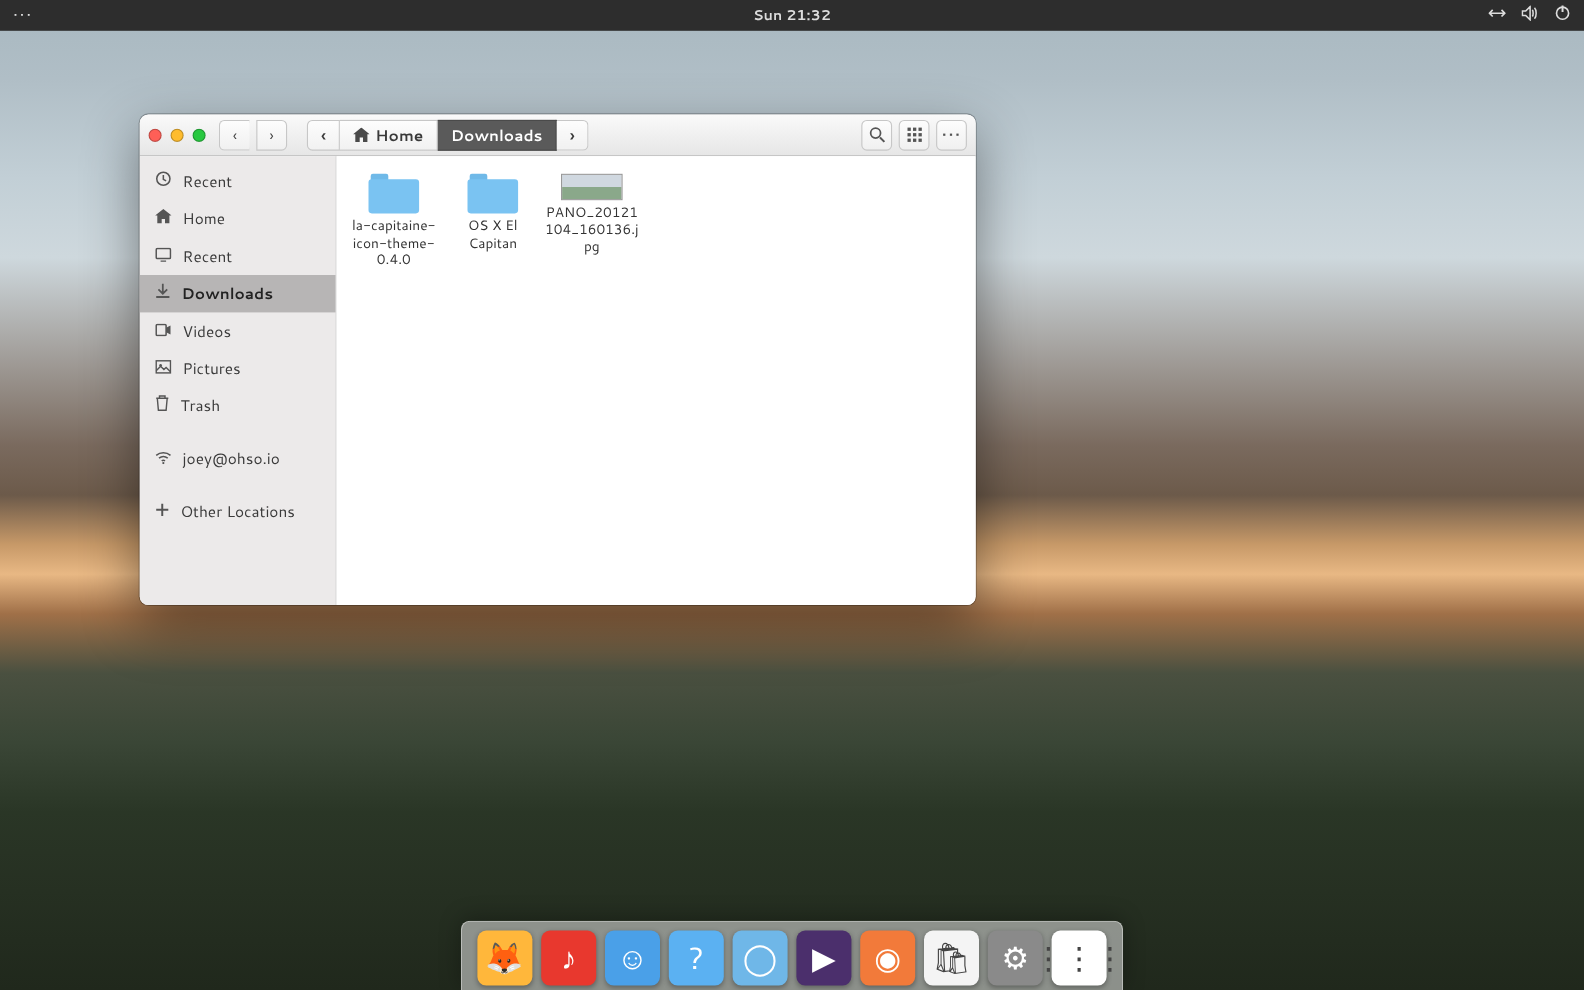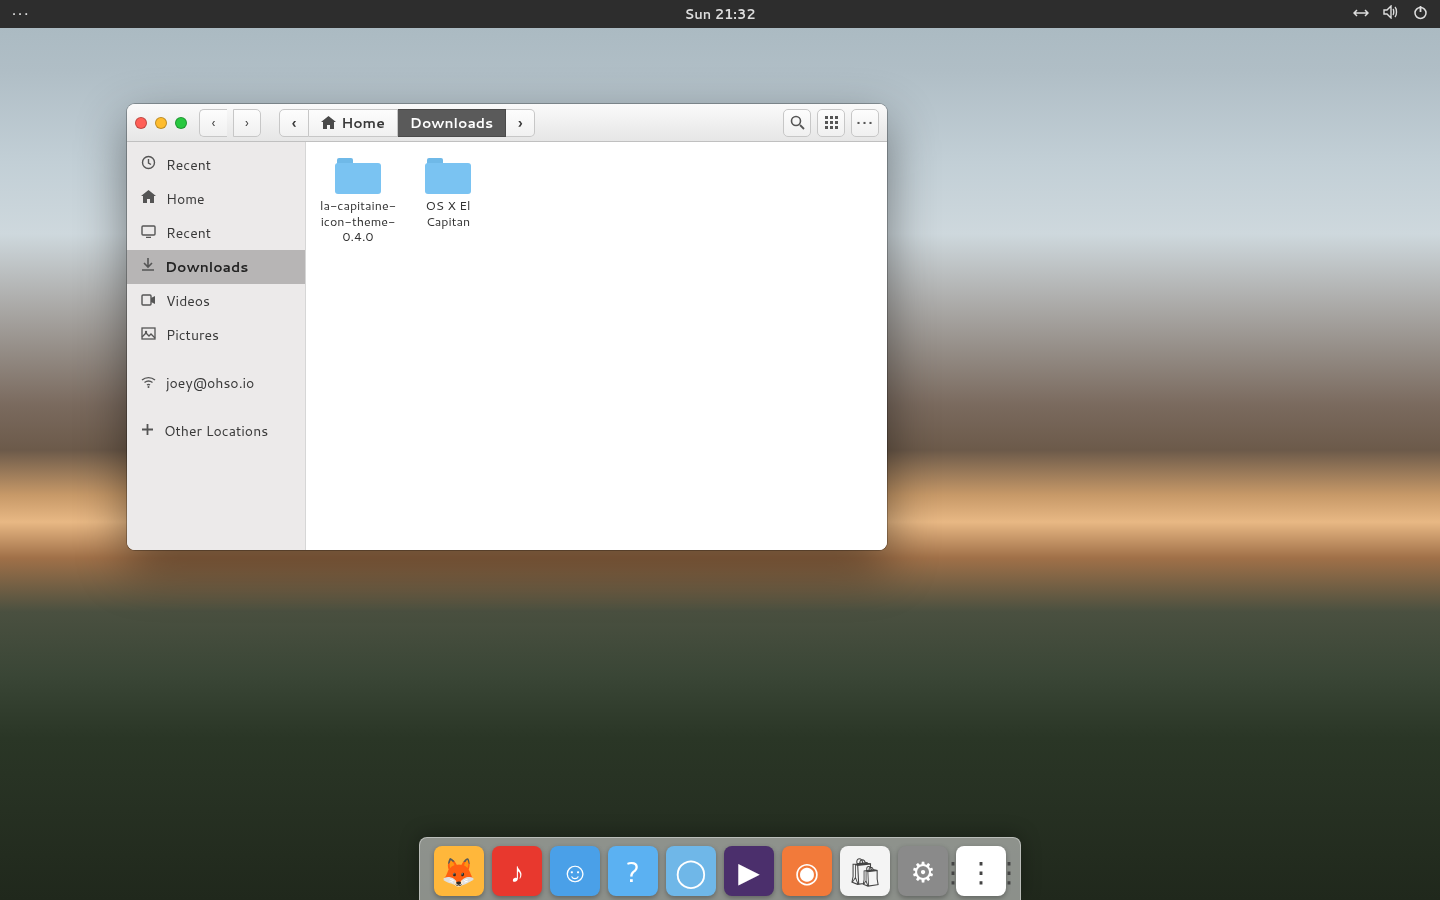--- a/index.html
+++ b/index.html
@@ -196,20 +196,26 @@
           <span>Videos</span>
         </div>
         <div class="sb-item">
           <span><svg width="15" height="13" viewBox="0 0 15 13">
               <rect x="1" y="1" width="13" height="11" stroke="#555" stroke-width="1.3" fill="none"></rect>
               <circle cx="5" cy="5" r="1.2" fill="#555"></circle>
               <path d="M1 10l4-4 3 3 2-2 4 4" stroke="#555" stroke-width="1.3" fill="none"></path>
             </svg></span>
           <span>Pictures</span>
         </div>
+        <div class="sb-item">
+          <span><svg width="13" height="15" viewBox="0 0 13 15">
+              <path d="M1 3h11M4 3V1h5v2M2 3l1 11h7l1-11" stroke="#555" stroke-width="1.3" fill="none"></path>
+            </svg></span>
+          <span>Trash</span>
+        </div>
         <div class="sb-gap"></div>
         <div class="sb-item">
           <span><svg width="15" height="12" viewBox="0 0 15 12">
               <path d="M1 4a10 10 0 0113 0M3.5 6.5a6.5 6.5 0 018 0M6 9a2.5 2.5 0 013 0" stroke="#555" stroke-width="1.4" fill="none"></path>
               <circle cx="7.5" cy="11" r="1" fill="#555"></circle>
             </svg></span>
           <span>joey@ohso.io</span>
         </div>
         <div class="sb-gap"></div>
         <div class="sb-item">
@@ -220,20 +226,24 @@
         </div>
       </div>
     <div class="content" id="file-grid">
         <div class="fitem">
           <div class="folder-ico"></div>
           <div>la-capitaine-icon-theme-0.4.0</div>
         </div>
         <div class="fitem">
           <div class="folder-ico"></div>
           <div>OS X El Capitan</div>
+        </div>
+        <div class="fitem">
+          <div class="thumb pano"></div>
+          <div>PANO_20121104_160136.jpg</div>
         </div>
       </div>
   </div>
 </div>
 
 <div class="dock-wrap">
   <div class="dock" id="dock">
       <div class="dock-item" style="background: rgb(255, 183, 59);">🦊</div>
       <div class="dock-item" style="background: rgb(232, 56, 46);">♪</div>
       <div class="dock-item" style="background: rgb(74, 160, 232);">☺</div>

